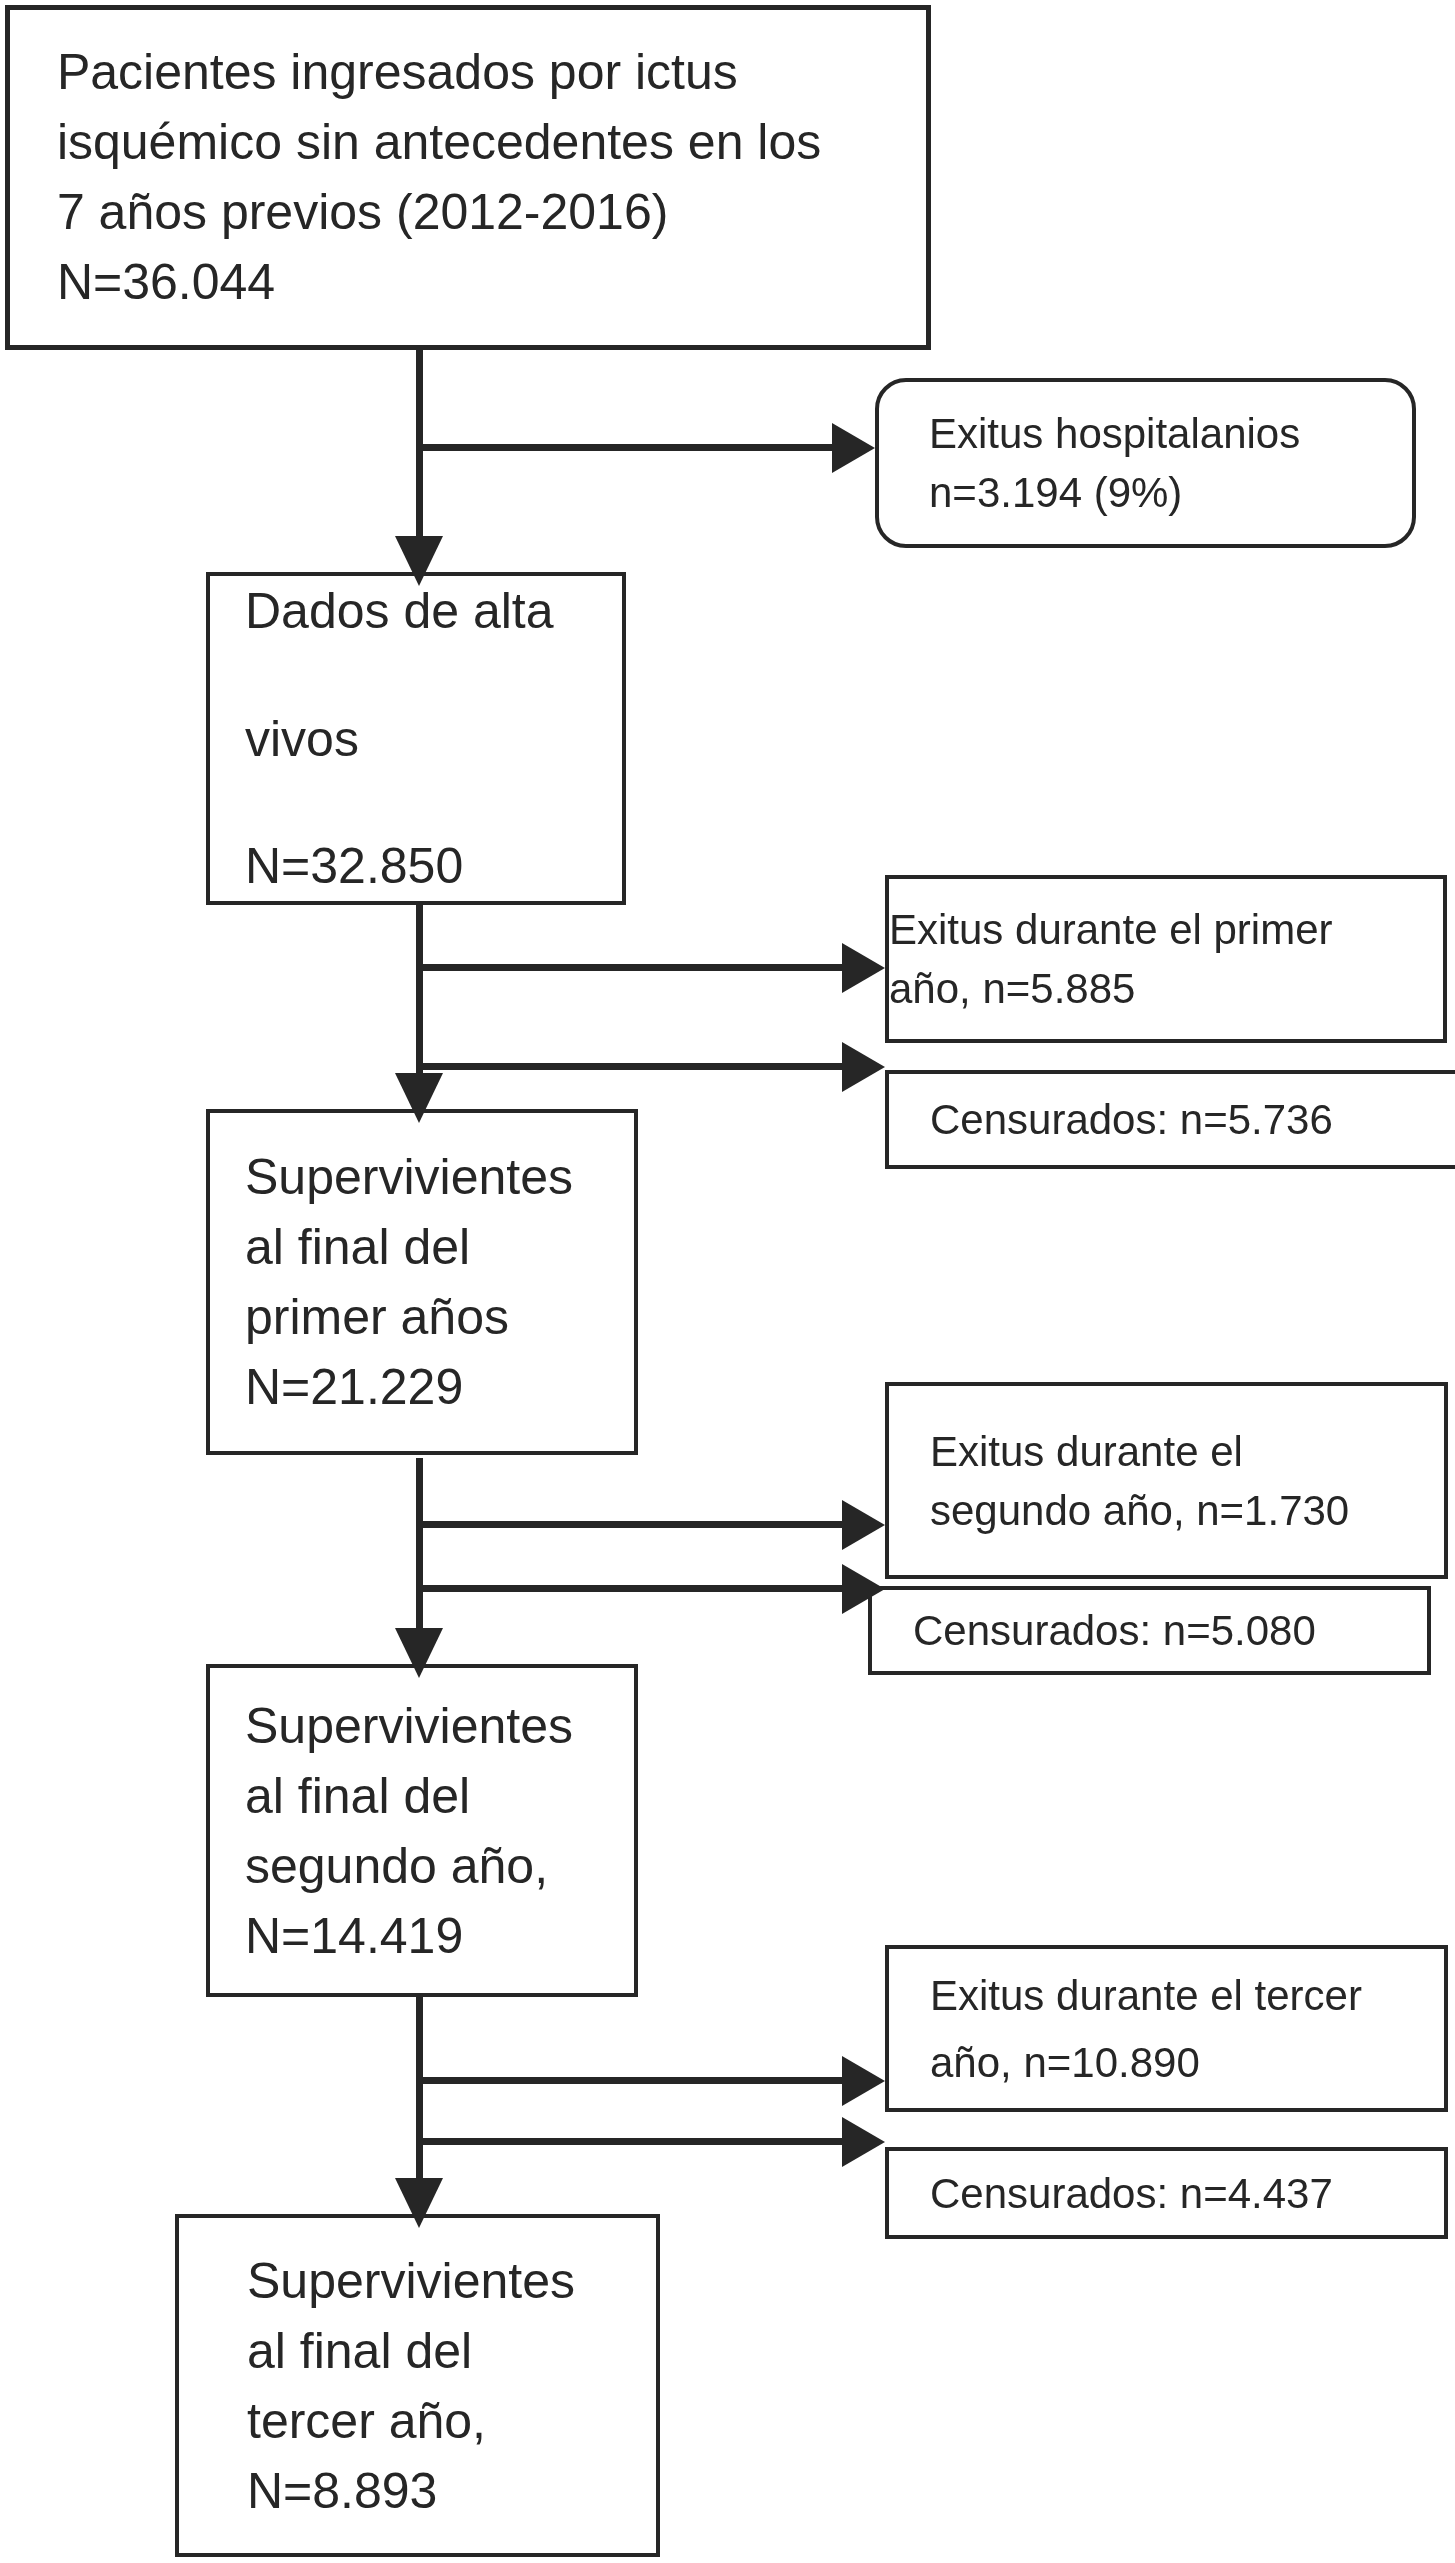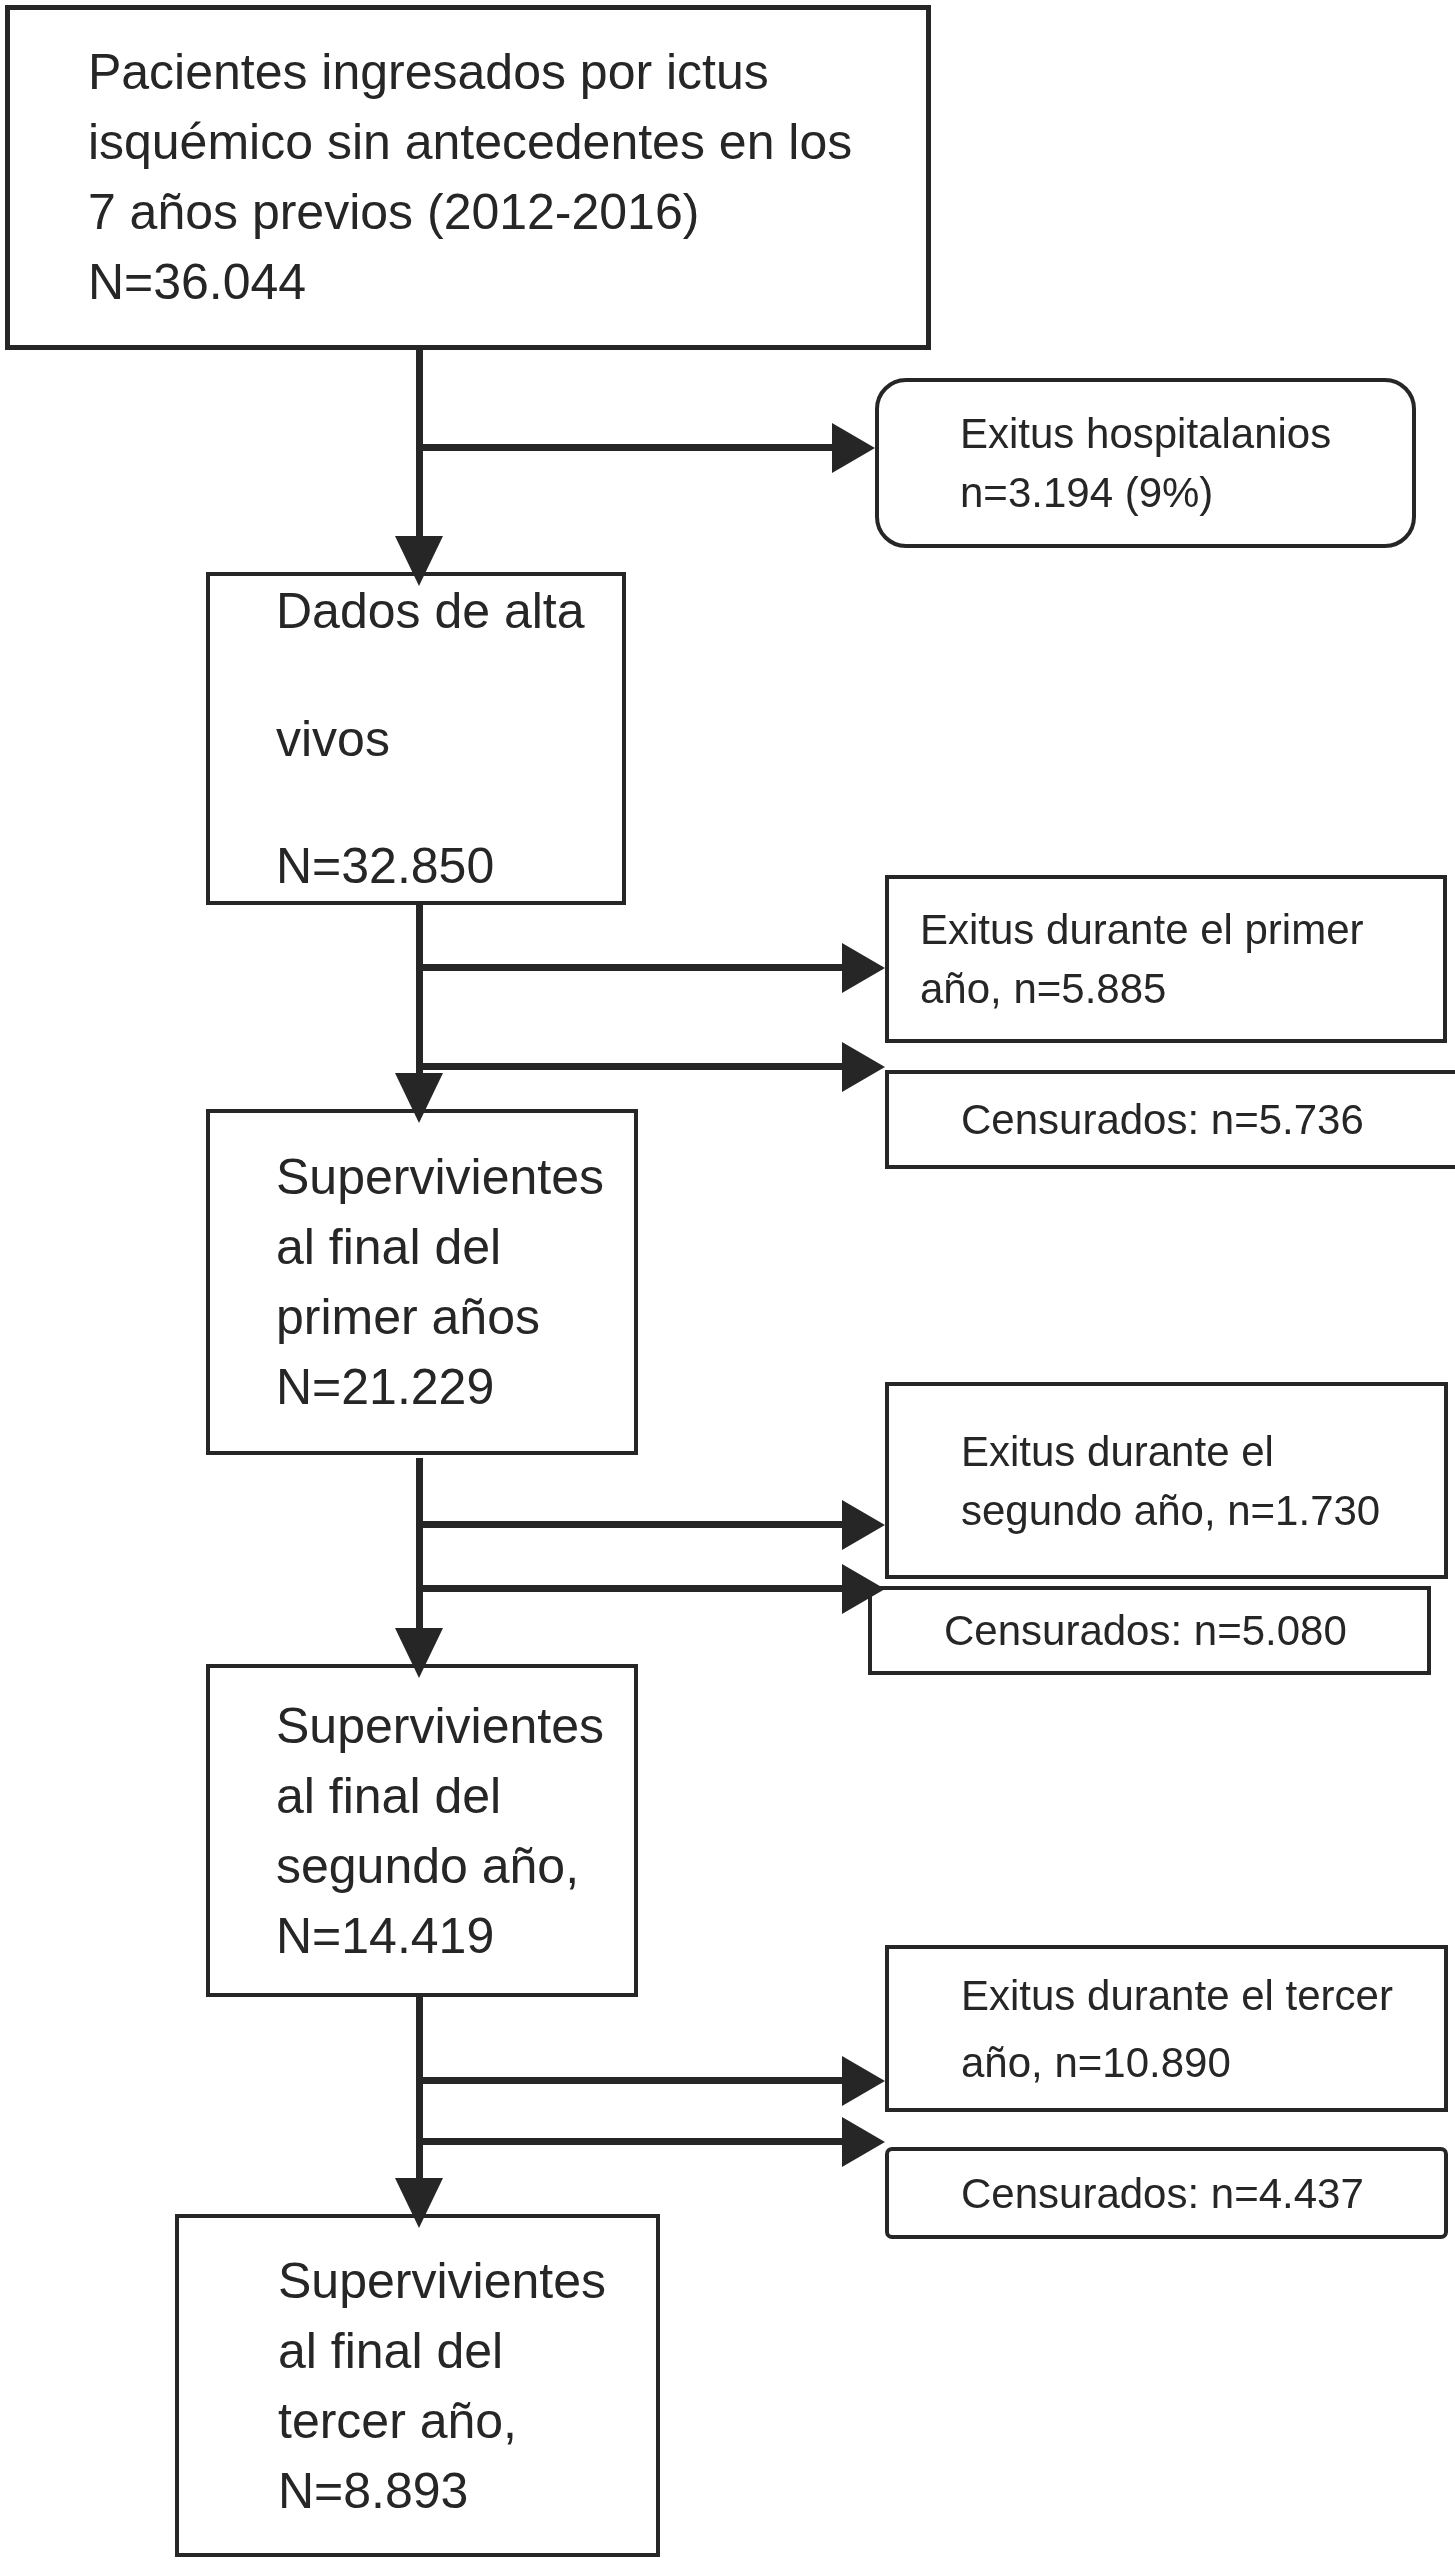--- a/index.html
+++ b/index.html
@@ -10,39 +10,39 @@
     font-family:"Liberation Sans", sans-serif;
     color:var(--ink);
     overflow:hidden;
   }
   .node {
     position:absolute; box-sizing:border-box;
     border:4.9px solid var(--ink); background:var(--bg);
     display:flex; flex-direction:column; justify-content:center;
     align-items:flex-start;
   }
-  .node .ln { display:block; white-space:nowrap;margin-left:31px; }
+  .node .ln { display:block; white-space:nowrap; }
   .big  { font-size:50px; line-height:70px; }
   .mid  { font-size:42px; line-height:59px; }
 
   
   .n-box1 { left:4.9px;   top:4.9px;    width:926px; height:345px; padding-left:47px; border-width:5.8px; }
   .n-box2 { left:206px; top:572px;  width:420px; height:333px; padding-left:35px;justify-content:space-between; }
   .n-box3 { left:206px; top:1109px; width:432px; height:346px; padding-left:35px; }
   .n-box4 { left:206px; top:1664px; width:432px; height:333px; padding-left:35px; }
   .n-box5 { left:175px; top:2214px; width:485px; height:343px; padding-left:68px; }
 
   
   .n-r1 { left:875px; top:378px;  width:541px; height:170px; padding-left:50px;border-radius:31px; }
   .n-r2 { left:885px; top:875px;  width:562px; height:168px; }
   .n-r3 { left:885px; top:1070px; width:679px; height:99px; padding-left:41px; }
   .n-r4 { left:885px; top:1382px; width:563px; height:197px; padding-left:41px; }
   .n-r5 { left:868px; top:1586px; width:563px; height:89px; padding-left:41px; }
   .n-r6 { left:885px; top:1945px; width:563px; height:167px; padding-left:41px;gap:8px; }
-  .n-r7 { left:885px; top:2147px; width:563px; height:92px;  padding-left:41px;border-radius:7px; }
+  .n-r7 { left:885px; top:2147px; width:563px; height:92px;  padding-left:41px; }
 
   
   .vline { position:absolute; width:6.8px; background:var(--ink); }
   .hline { position:absolute; height:6.8px; background:var(--ink); }
   .v1 { left:416px; top:350px;  height:186px; }
   .v2 { left:416px; top:905px;  height:175px; }
   .v3 { left:416px; top:1458px; height:177px; }
   .v4 { left:416px; top:1997px; height:186px; }
   .h1 { left:419px; top:444px;  width:415px; }
   .h2 { left:419px; top:964px;  width:423px; }

